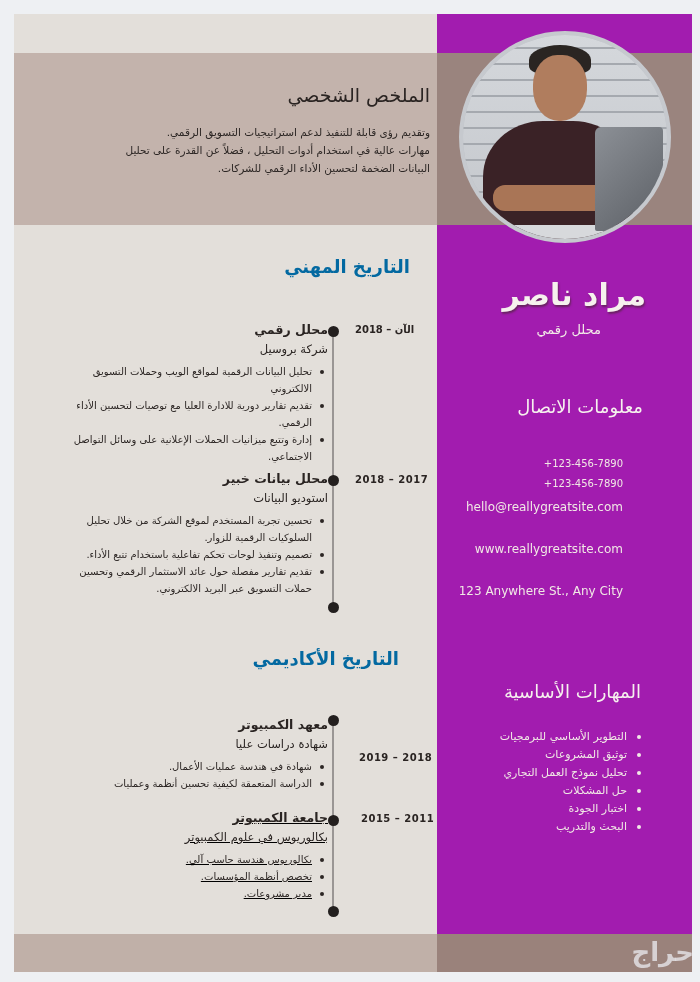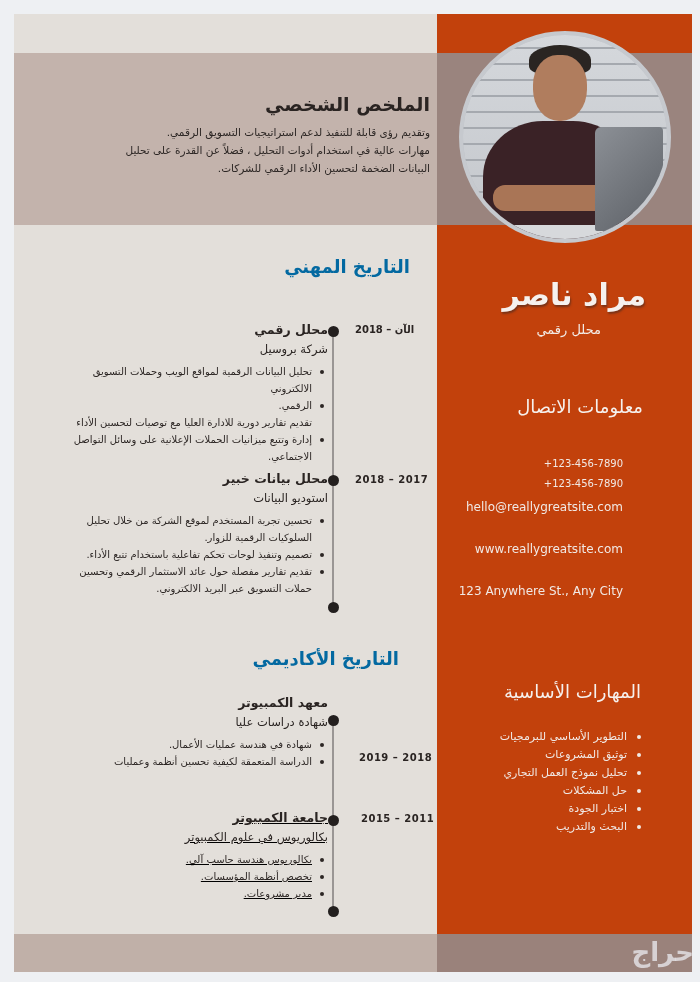--- a/index.html
+++ b/index.html
@@ -13,21 +13,21 @@
       width: 678px; height: 958px;
       background: #e3dfda;
       overflow: hidden;
     }
     
     .band-top-light { position: absolute; left: 0; top: 0; width: 423px; height: 39px; background: #e3dfda; }
     .band-summary { position: absolute; left: 0; top: 39px; width: 423px; height: 172px; background: #c3b3ac; }
     .band-bottom-left { position: absolute; left: 0; top: 920px; width: 423px; height: 38px; background: #c0b0a8; }
 
     
-    .right-col { position: absolute; left: 423px; top: 0; width: 255px; height: 958px; background: #c2410c; }
+    .right-col { position: absolute; left: 423px; top: 0; width: 255px; height: 958px; background: #a21caf; }
     .right-band-mid { position: absolute; left: 0; top: 39px; width: 255px; height: 172px; background: #9a847e; }
     .right-band-bottom { position: absolute; left: 0; top: 920px; width: 255px; height: 38px; background: #9a827b; }
 
     .photo {
       position: absolute; left: 22px; top: 17px;
       width: 212px; height: 212px; border-radius: 50%;
       background: #b8bcc2;
       border: 4px solid #c6c9ce;
       overflow: hidden;
     }
@@ -102,22 +102,22 @@
     }
 
     .watermark {
       position: absolute; right: 6px; top: 937px;
       font-size: 26px; font-weight: bold; color: rgba(235,235,240,0.75);
       direction: rtl; letter-spacing: 2px;
     }
 
     
     .summary-title {
-      position: absolute; right: 262px; top: 79px;
-      font-size: 19px; font-weight: bold; color: #2a2422; direction: rtl; white-space: nowrap;
+      position: absolute; right: 262px; top: 70px;
+      font-size: 19px; font-weight: normal; color: #2a2422; direction: rtl; white-space: nowrap;
     }
     .summary-text {
       position: absolute; right: 262px; top: 109px;
       direction: rtl; text-align: right;
     }
     .summary-text div { font-size: 10.5px; color: #2c2624; height: 18px; line-height: 18px; white-space: nowrap; }
 
     .section-title {
       position: absolute; font-size: 18px; font-weight: bold; color: #0369a1;
       direction: rtl; white-space: nowrap;
@@ -172,22 +172,22 @@
   <div class="date" style="left:341px; top:310px;">الآن – 2018</div>
   <div class="entry" style="top:307px;">
     <div class="etitle">محلل رقمي</div>
     <div class="esub">شركة بروسيل</div>
     <ul>
       <li>
           <span>تحليل البيانات الرقمية لمواقع الويب وحملات التسويق</span>
           <span>الالكتروني</span>
         </li>
       <li>
+          <span>تقديم تقارير دورية للادارة العليا مع توصيات لتحسين الأداء</span>
           <span>الرقمي.</span>
-          <span>تقديم تقارير دورية للادارة العليا مع توصيات لتحسين الأداء</span>
         </li>
       <li>
           <span>إدارة وتتبع ميزانيات الحملات الإعلانية على وسائل التواصل</span>
           <span>الاجتماعي.</span>
         </li>
     </ul>
   </div>
 
   <div class="date" style="left:341px; top:460px;">2018 – 2017</div>
   <div class="entry" style="top:456px;">
@@ -208,21 +208,21 @@
     </ul>
   </div>
 
   <div class="section-title" style="right:293px; top:634px;">التاريخ الأكاديمي</div>
   <div class="timeline-line" style="top:706px; height:192px;"></div>
   <div class="dot" style="left:314px; top:701px;"></div>
   <div class="dot" style="left:314px; top:801px;"></div>
   <div class="dot" style="left:314px; top:892px;"></div>
 
   <div class="date" style="left:345px; top:738px;">2019 – 2018</div>
-  <div class="entry" style="top:680px;">
+  <div class="entry" style="top:702px;">
     <div class="etitle">معهد الكمبيوتر</div>
     <div class="esub">شهادة دراسات عليا</div>
     <ul>
       <li>
           <span>شهادة في هندسة عمليات الأعمال.</span>
         </li>
       <li>
           <span>الدراسة المتعمقة لكيفية تحسين أنظمة وعمليات</span>
         </li>
     </ul>

